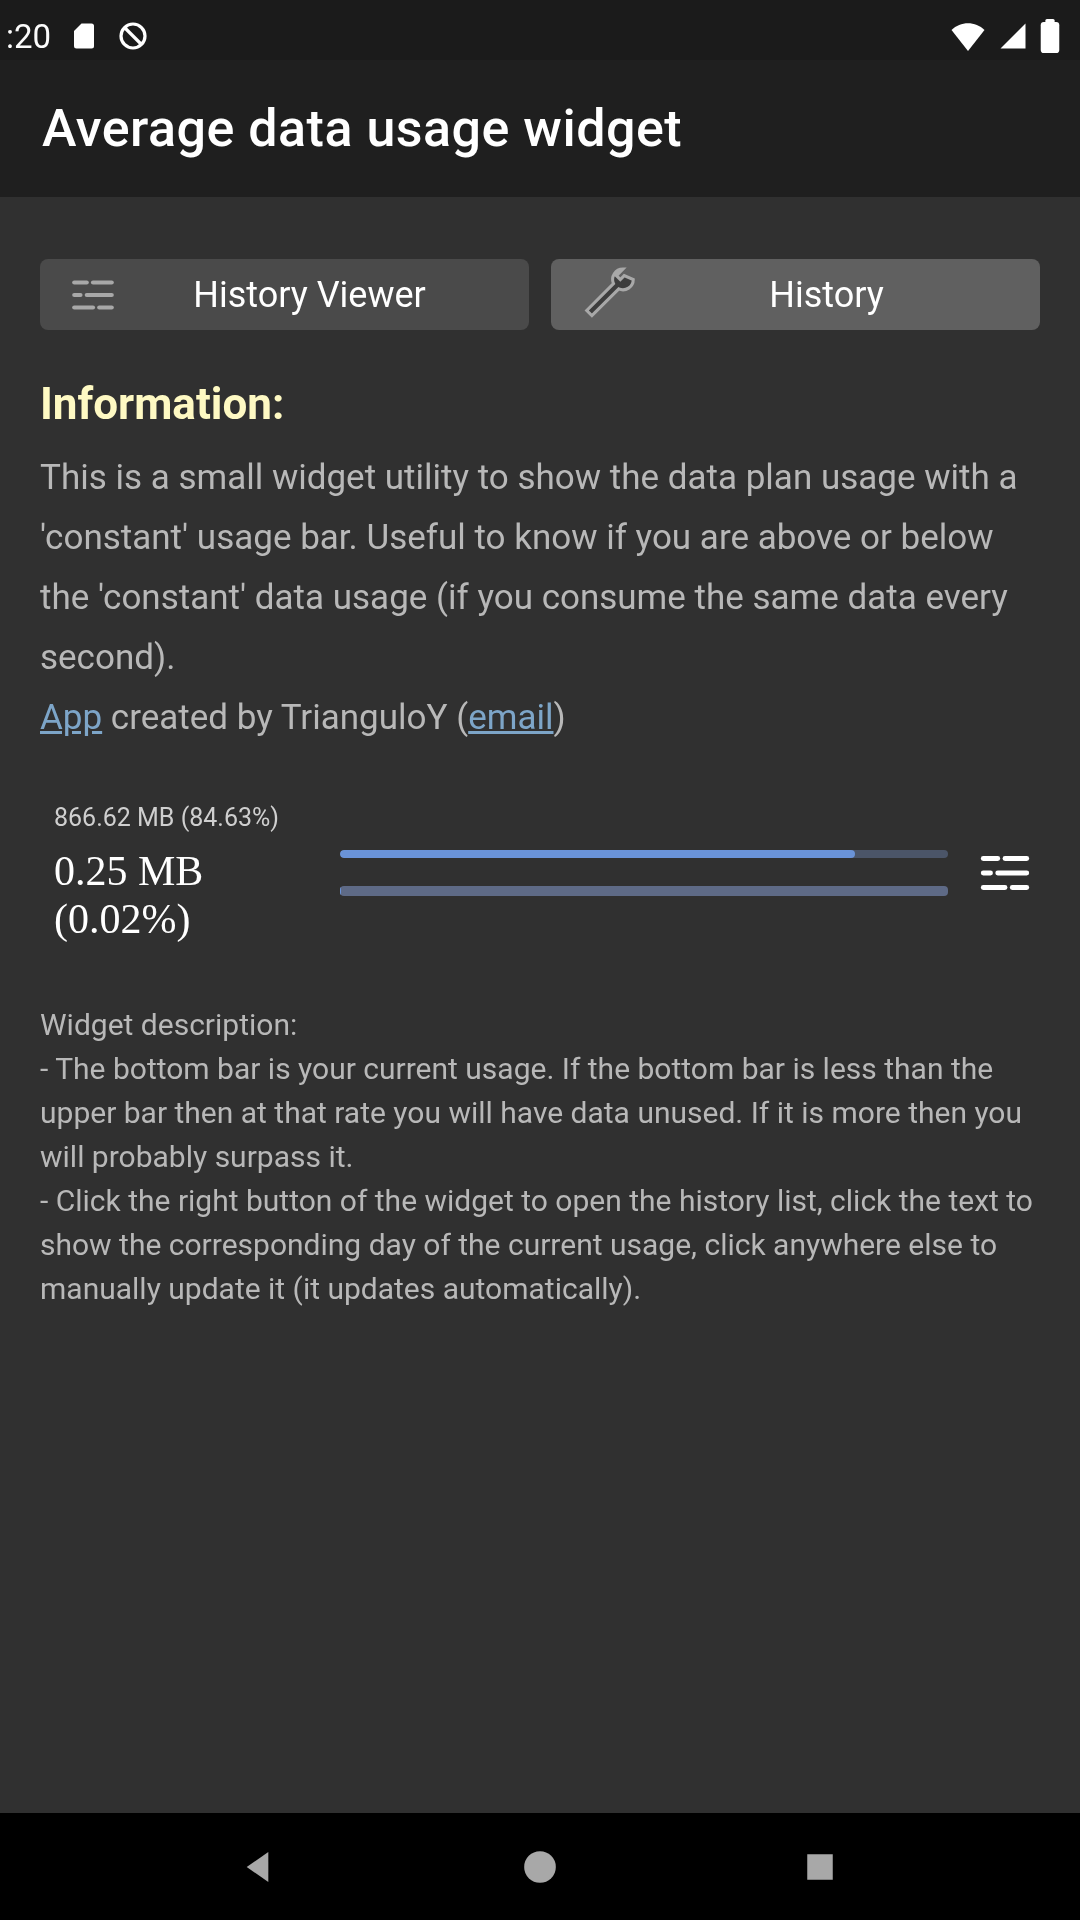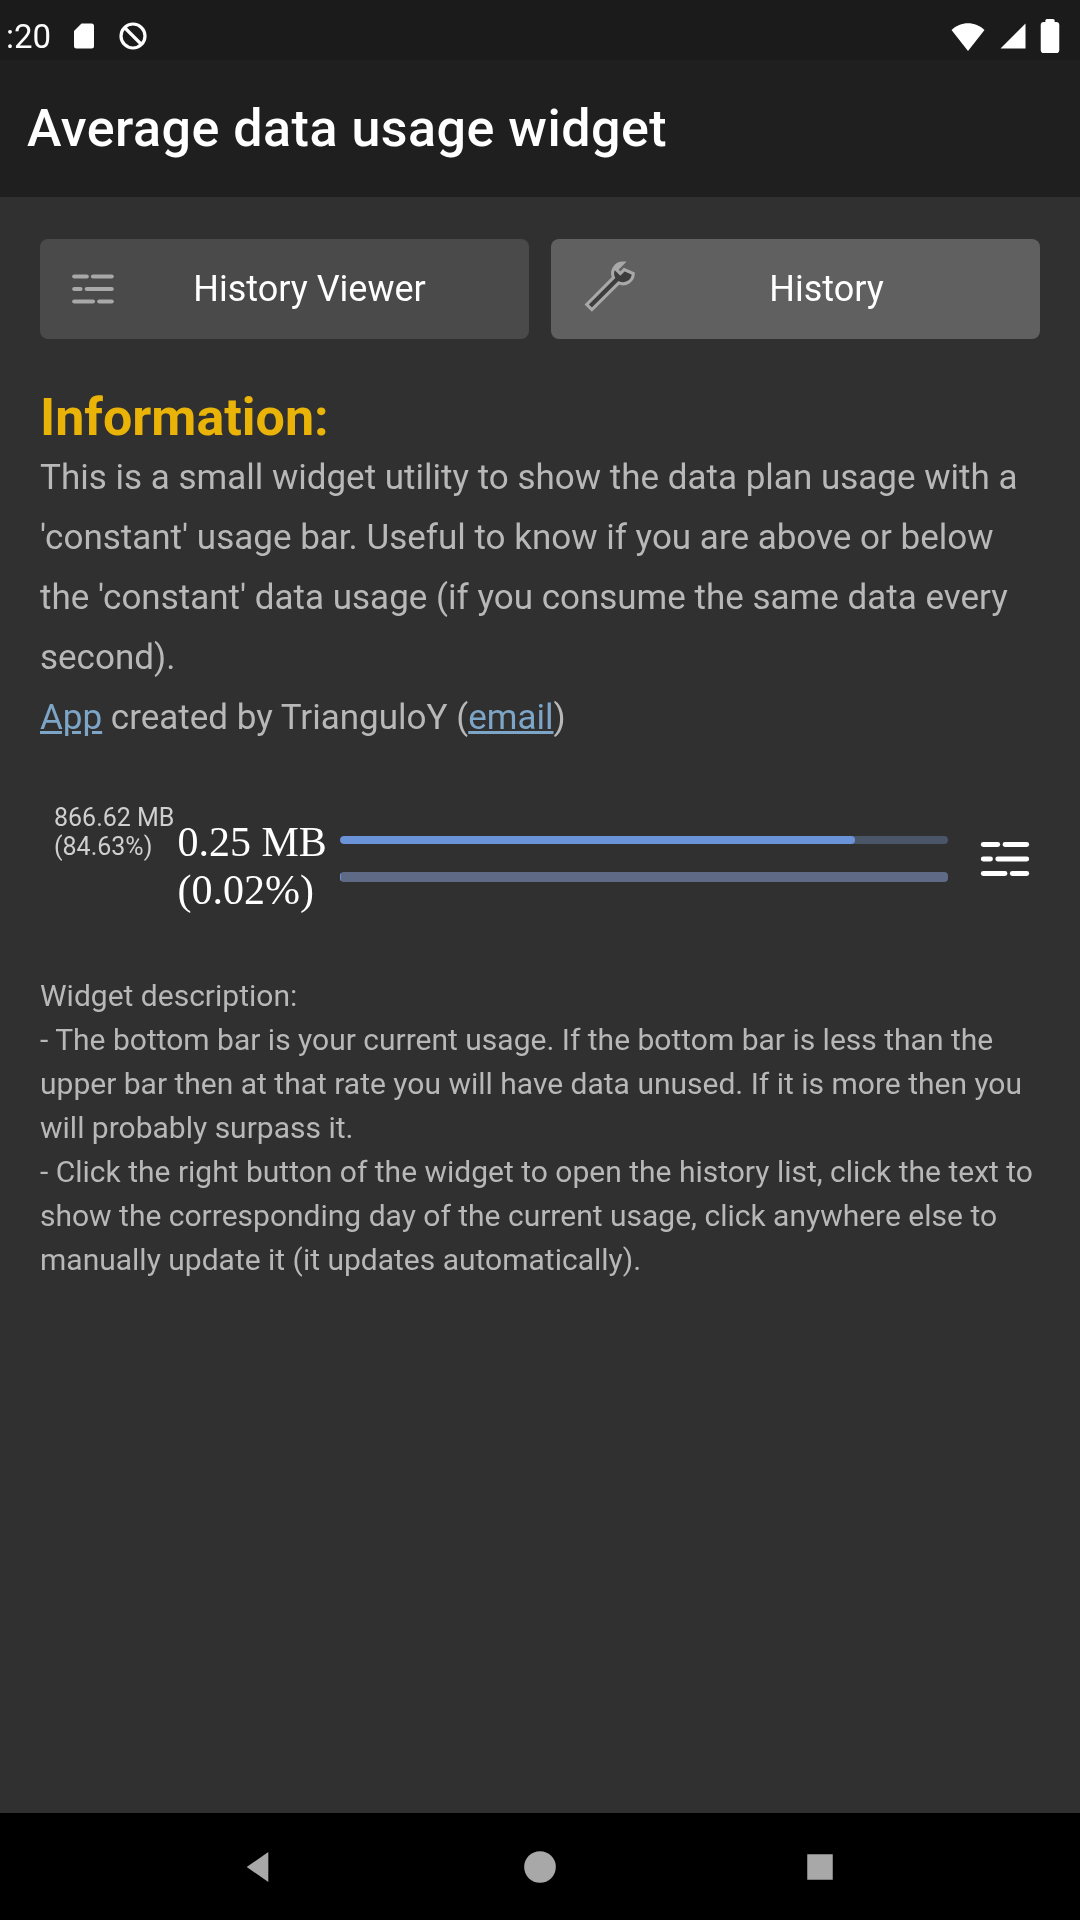--- a/index.html
+++ b/index.html
@@ -24,59 +24,61 @@
   }
   .status-left { display: flex; align-items: center; gap: 18px; }
   .status-right { display: flex; align-items: center; gap: 12px; }
 
   
   .appbar {
     height: 137px;
     background: #1f1f1f;
     display: flex;
     align-items: center;
-    padding: 0 27px;
+    padding: 0 42px;
   }
   .appbar h1 {
     color: #fff;
     font-size: 52px;
     font-weight: 500;
     letter-spacing: 0.5px;
   }
 
   
   .content { padding: 0 40px; }
 
   
   .btnrow {
     display: flex;
     gap: 22px;
     padding: 42px 0 48px 0;
   }
   .tabbtn {
     flex: 1;
-    height: 100px;
+    height: 71px;
     border-radius: 8px;
     display: flex;
     align-items: center;
     justify-content: flex-start;
     padding-left: 28px;
     font-size: 36px;
     color: #fff;
     user-select: none;
+    margin-top: 20px;
   }
   .tabbtn .lbl { flex: 1; text-align: center; padding-right: 28px; }
   .tabbtn.history { background: #4a4a4a; }
   .tabbtn.settings { background: #606060; }
 
   
   .section-h {
-    color: #eab308;
-    font-size: 52px;
+    color: #fef9c3;
+    font-size: 44px;
     font-weight: 700;
+    margin-bottom: 18px;
   }
 
   
   .body-text {
     font-size: 35px;
     line-height: 60px;
     color: #b8b8b8;
   }
   a.linkish {
     color: #7da5c8;
@@ -85,21 +87,21 @@
 
   
   .widget {
     margin: 55px 0 60px 0;
     display: flex;
     align-items: center;
   }
   .widget-text {
     width: 300px;
     display: flex;
-    flex-direction: row;
+    flex-direction: column;
     align-items: flex-start;
     padding-left: 14px;
   }
   .widget-text .line1 { font-size: 25px; color: #cfcfcf; }
   .widget-text .line2 { font-size: 42px; color: #fff; margin-top: 15px; font-family: Liberation Serif, serif; }
   .widget-bars {
     flex: 1;
     display: flex;
     flex-direction: column;
     gap: 28px;

